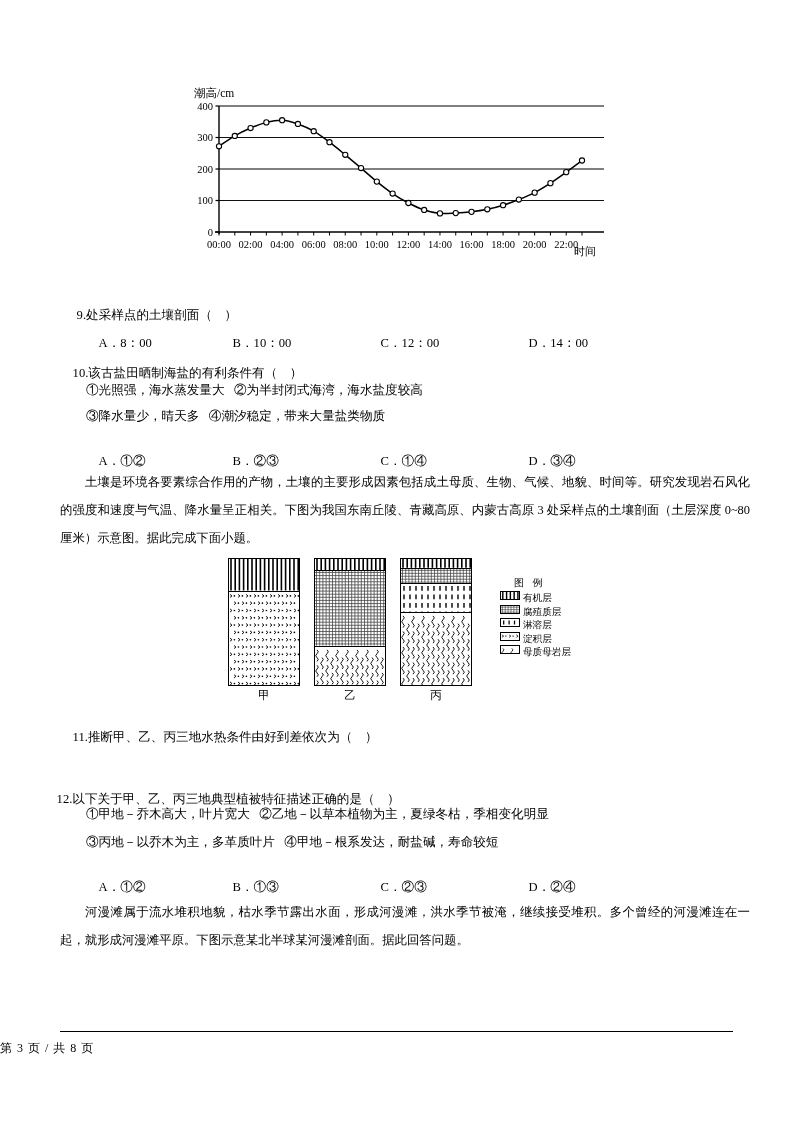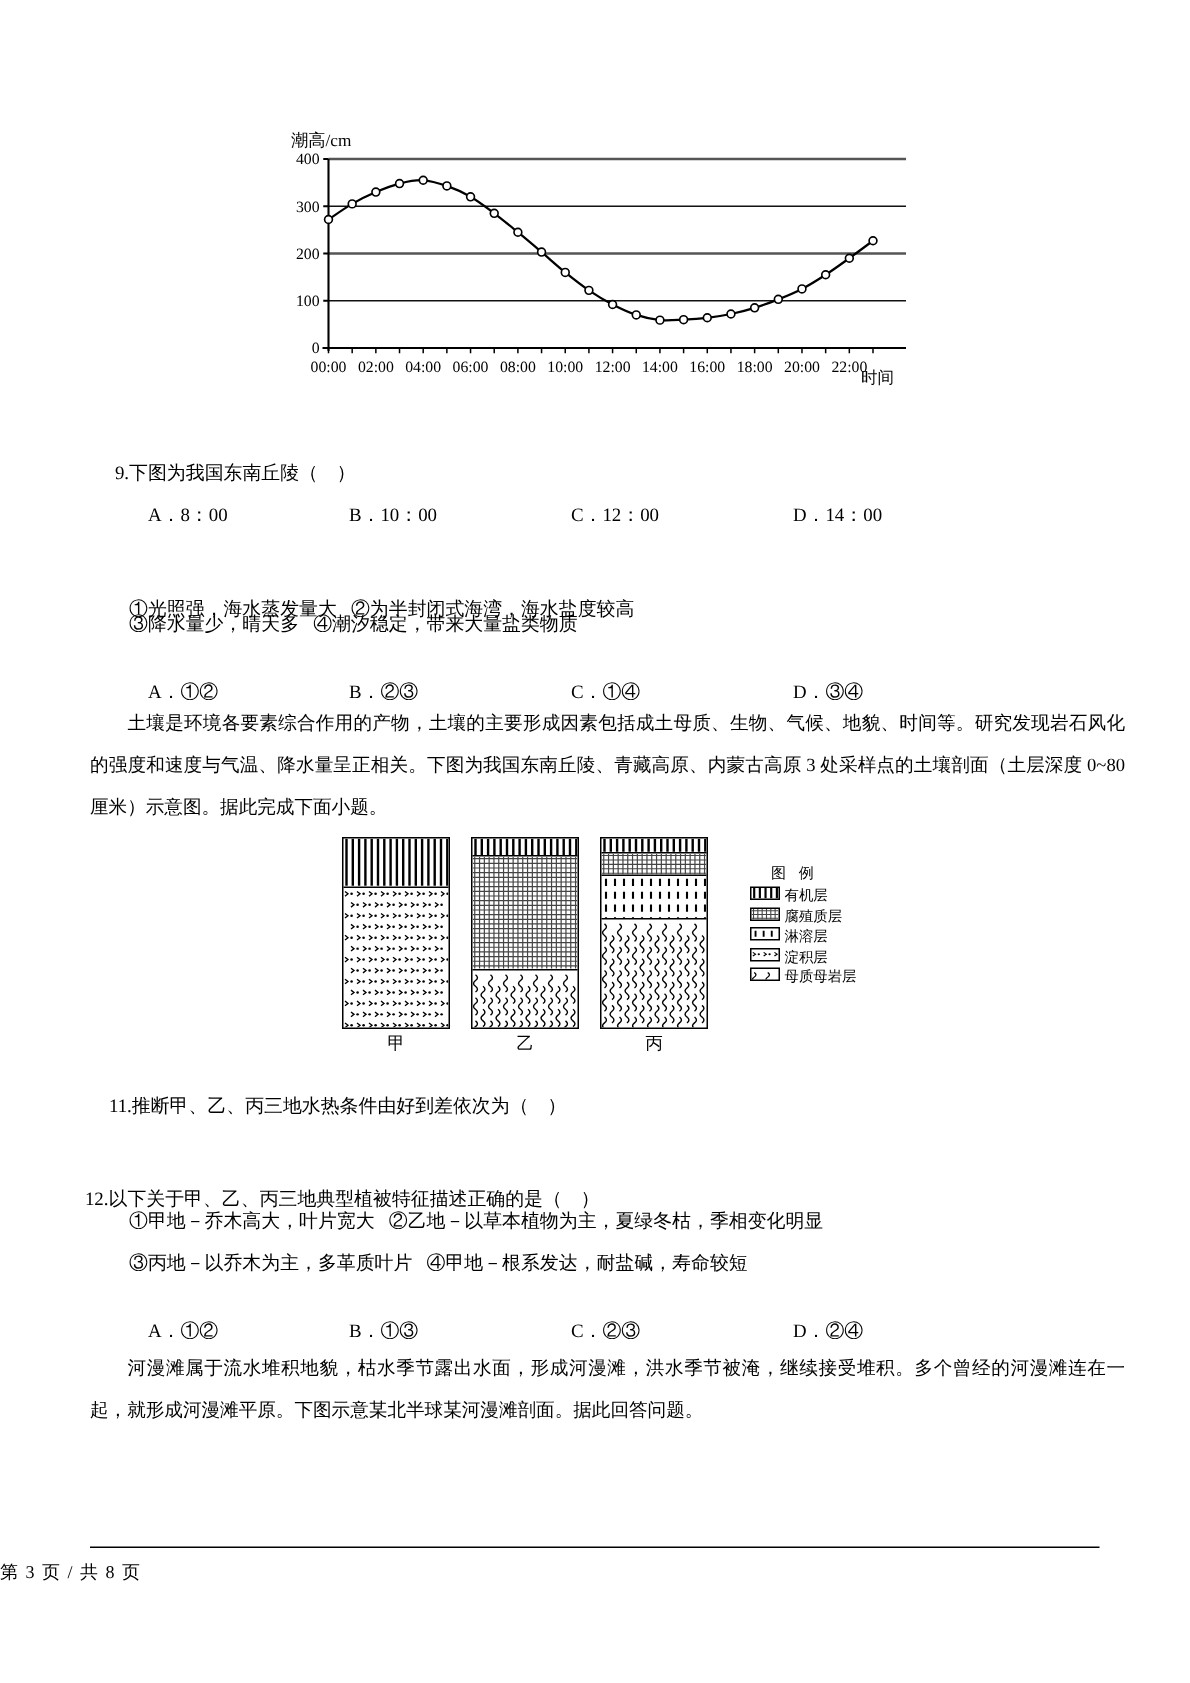--- a/index.html
+++ b/index.html
@@ -240,27 +240,30 @@
           <circle cx="332.87" cy="99.56" r="2.6" fill="#fff" stroke="#000" stroke-width="1.1"></circle>
           <circle cx="348.65" cy="92.63" r="2.6" fill="#fff" stroke="#000" stroke-width="1.1"></circle>
           <circle cx="364.43" cy="83.17" r="2.6" fill="#fff" stroke="#000" stroke-width="1.1"></circle>
           <circle cx="380.22" cy="72.15" r="2.6" fill="#fff" stroke="#000" stroke-width="1.1"></circle>
           <circle cx="396.00" cy="60.50" r="2.6" fill="#fff" stroke="#000" stroke-width="1.1"></circle>
         </g>
     </svg>
   </div>
 
   <div class="qline" style="left:64px; top:296px;">
-    <span>9.</span><span>下图为我国东南丘陵（    ）</span>
+    <span>9.</span><span>处采样点的土壤剖面（    ）</span>
   </div>
   <div class="opt-row" style="left:86px; top:320px;">
     <span style="display:inline-block;width:134px">A．8：00</span><span style="display:inline-block;width:148px">B．10：00</span><span style="display:inline-block;width:148px">C．12：00</span><span>D．14：00</span>
   </div>
 
-  <div class="qline" style="left:86px; top:400px;text-align:right;">①光照强，海水蒸发量大   ②为半封闭式海湾，海水盐度较高</div>
+  <div class="qline" style="left:60px; top:354px;">
+    <span>10.</span><span>该古盐田晒制海盐的有利条件有（    ）</span>
+  </div>
+  <div class="qline" style="left:86px; top:384px;text-align:right;">①光照强，海水蒸发量大   ②为半封闭式海湾，海水盐度较高</div>
   <div class="qline" style="left:86px; top:410px;">③降水量少，晴天多   ④潮汐稳定，带来大量盐类物质</div>
   <div class="opt-row" style="left:86px; top:438px;">
     <span style="display:inline-block;width:134px">A．①②</span><span style="display:inline-block;width:148px">B．②③</span><span style="display:inline-block;width:148px">C．①④</span><span>D．③④</span>
   </div>
 
   <div class="para" style="left:60px; top:468px; text-indent:25px;">土壤是环境各要素综合作用的产物，土壤的主要形成因素包括成土母质、生物、气候、地貌、时间等。研究发现岩石风化的强度和速度与气温、降水量呈正相关。下图为我国东南丘陵、青藏高原、内蒙古高原 3 处采样点的土壤剖面（土层深度 0~80 厘米）示意图。据此完成下面小题。</div>
 
   <div class="soil-fig">
     <div id="soil-columns">
         <div class="soil-col" style="left: 0px; top: 0px; height: 128px;">

